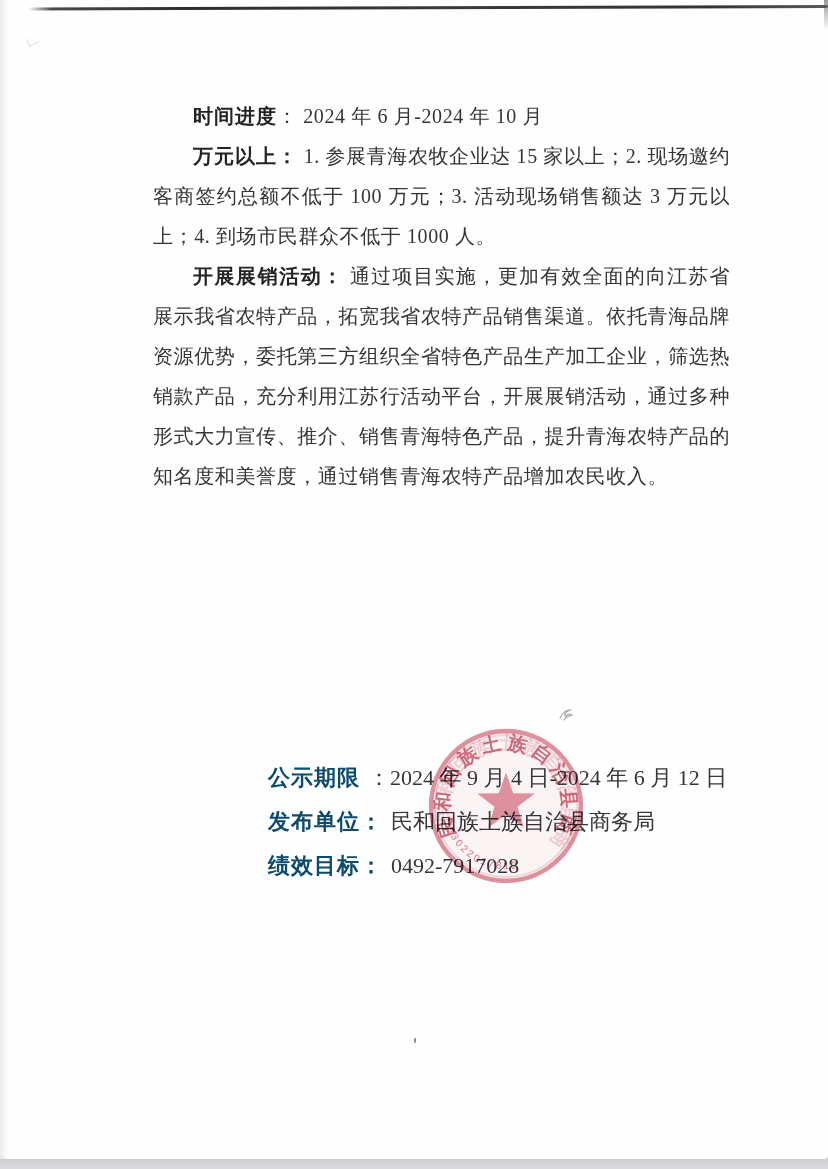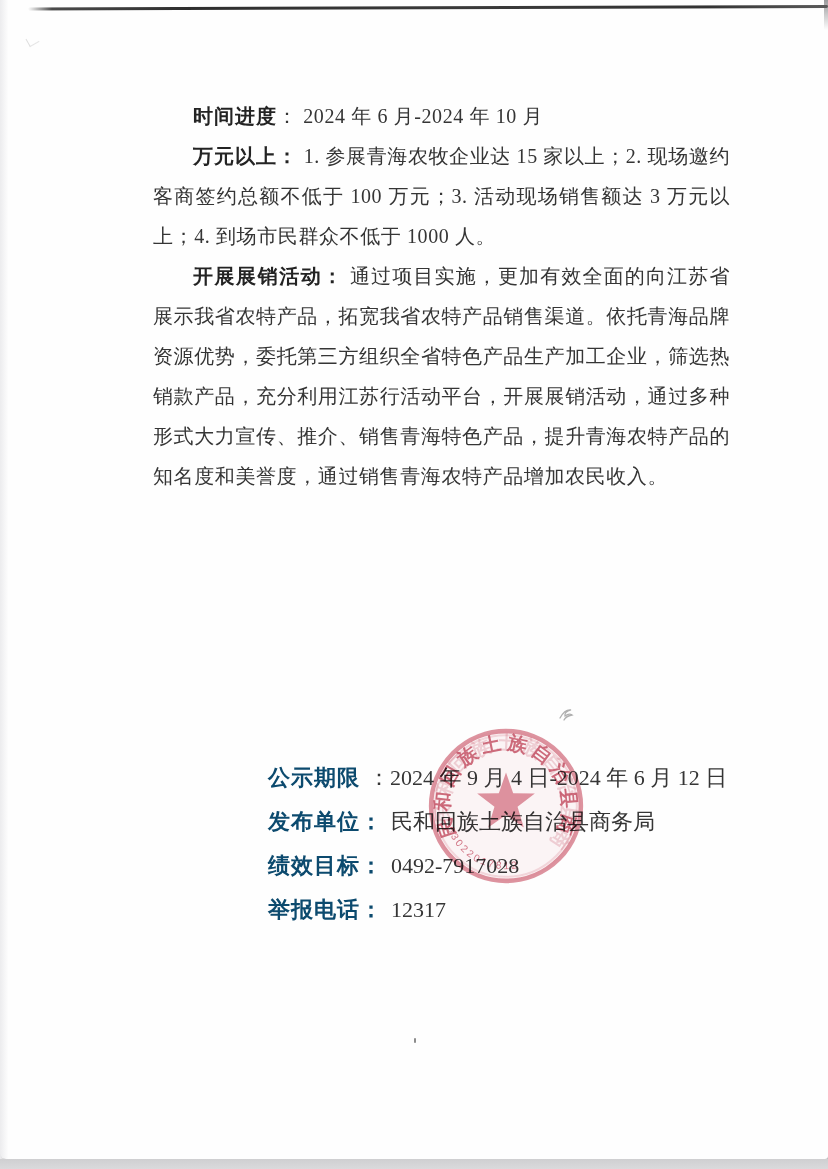--- a/index.html
+++ b/index.html
@@ -95,21 +95,20 @@
   <div class="body-text">
     <p><span class="para-label">时间进度</span><span class="para-sep">：</span> <span>2024 年 6 月-2024 年 10 月</span></p>
     <p><span class="para-label">万元以上：</span><span class="para-sep"></span> <span>1. 参展青海农牧企业达 15 家以上；2. 现场邀约客商签约总额不低于 100 万元；3. 活动现场销售额达 3 万元以上；4. 到场市民群众不低于 1000 人。</span></p>
     <p><span class="para-label">开展展销活动：</span><span class="para-sep"></span> <span>通过项目实施，更加有效全面的向江苏省展示我省农特产品，拓宽我省农特产品销售渠道。依托青海品牌资源优势，委托第三方组织全省特色产品生产加工企业，筛选热销款产品，充分利用江苏行活动平台，开展展销活动，通过多种形式大力宣传、推介、销售青海特色产品，提升青海农特产品的知名度和美誉度，通过销售青海农特产品增加农民收入。</span></p>
   </div>
 
   <div class="footer-block">
     <div class="footer-row"><span class="footer-label">公示期限</span><span>：</span><span>2024 年 9 月 4 日-2024 年 6 月 12 日</span></div>
     <div class="footer-row"><span class="footer-label">发布单位：</span><span></span><span>民和回族土族自治县商务局</span></div>
     <div class="footer-row"><span class="footer-label">绩效目标：</span><span></span><span>0492-7917028</span></div>
-    <div class="footer-row"><span class="footer-label">举报电话：</span><span></span><span>12317</span></div>
   </div>
 
   <svg class="seal" viewBox="0 0 170 170" xmlns="http://www.w3.org/2000/svg">
     <defs>
       <path id="ringPath" d="M 39 117 A 56 56 0 1 1 131 117" fill="none"></path>
       <path id="serialPath" d="M 25 101 A 62 62 0 0 0 145 101" fill="none"></path>
     </defs>
     <circle cx="85" cy="85" r="74" fill="rgba(206,96,116,0.07)" stroke="rgba(195,62,84,0.60)" stroke-width="4.5"></circle>
     <circle cx="85" cy="85" r="70" fill="none" stroke="rgba(195,62,84,0.18)" stroke-width="2"></circle>
     <polygon points="85,52 92.1,72.3 113.5,72.7 96.4,85.7 102.6,106.3 85,94 67.4,106.3 73.6,85.7 56.5,72.7 77.9,72.3" fill="rgba(198,70,90,0.62)"></polygon>

